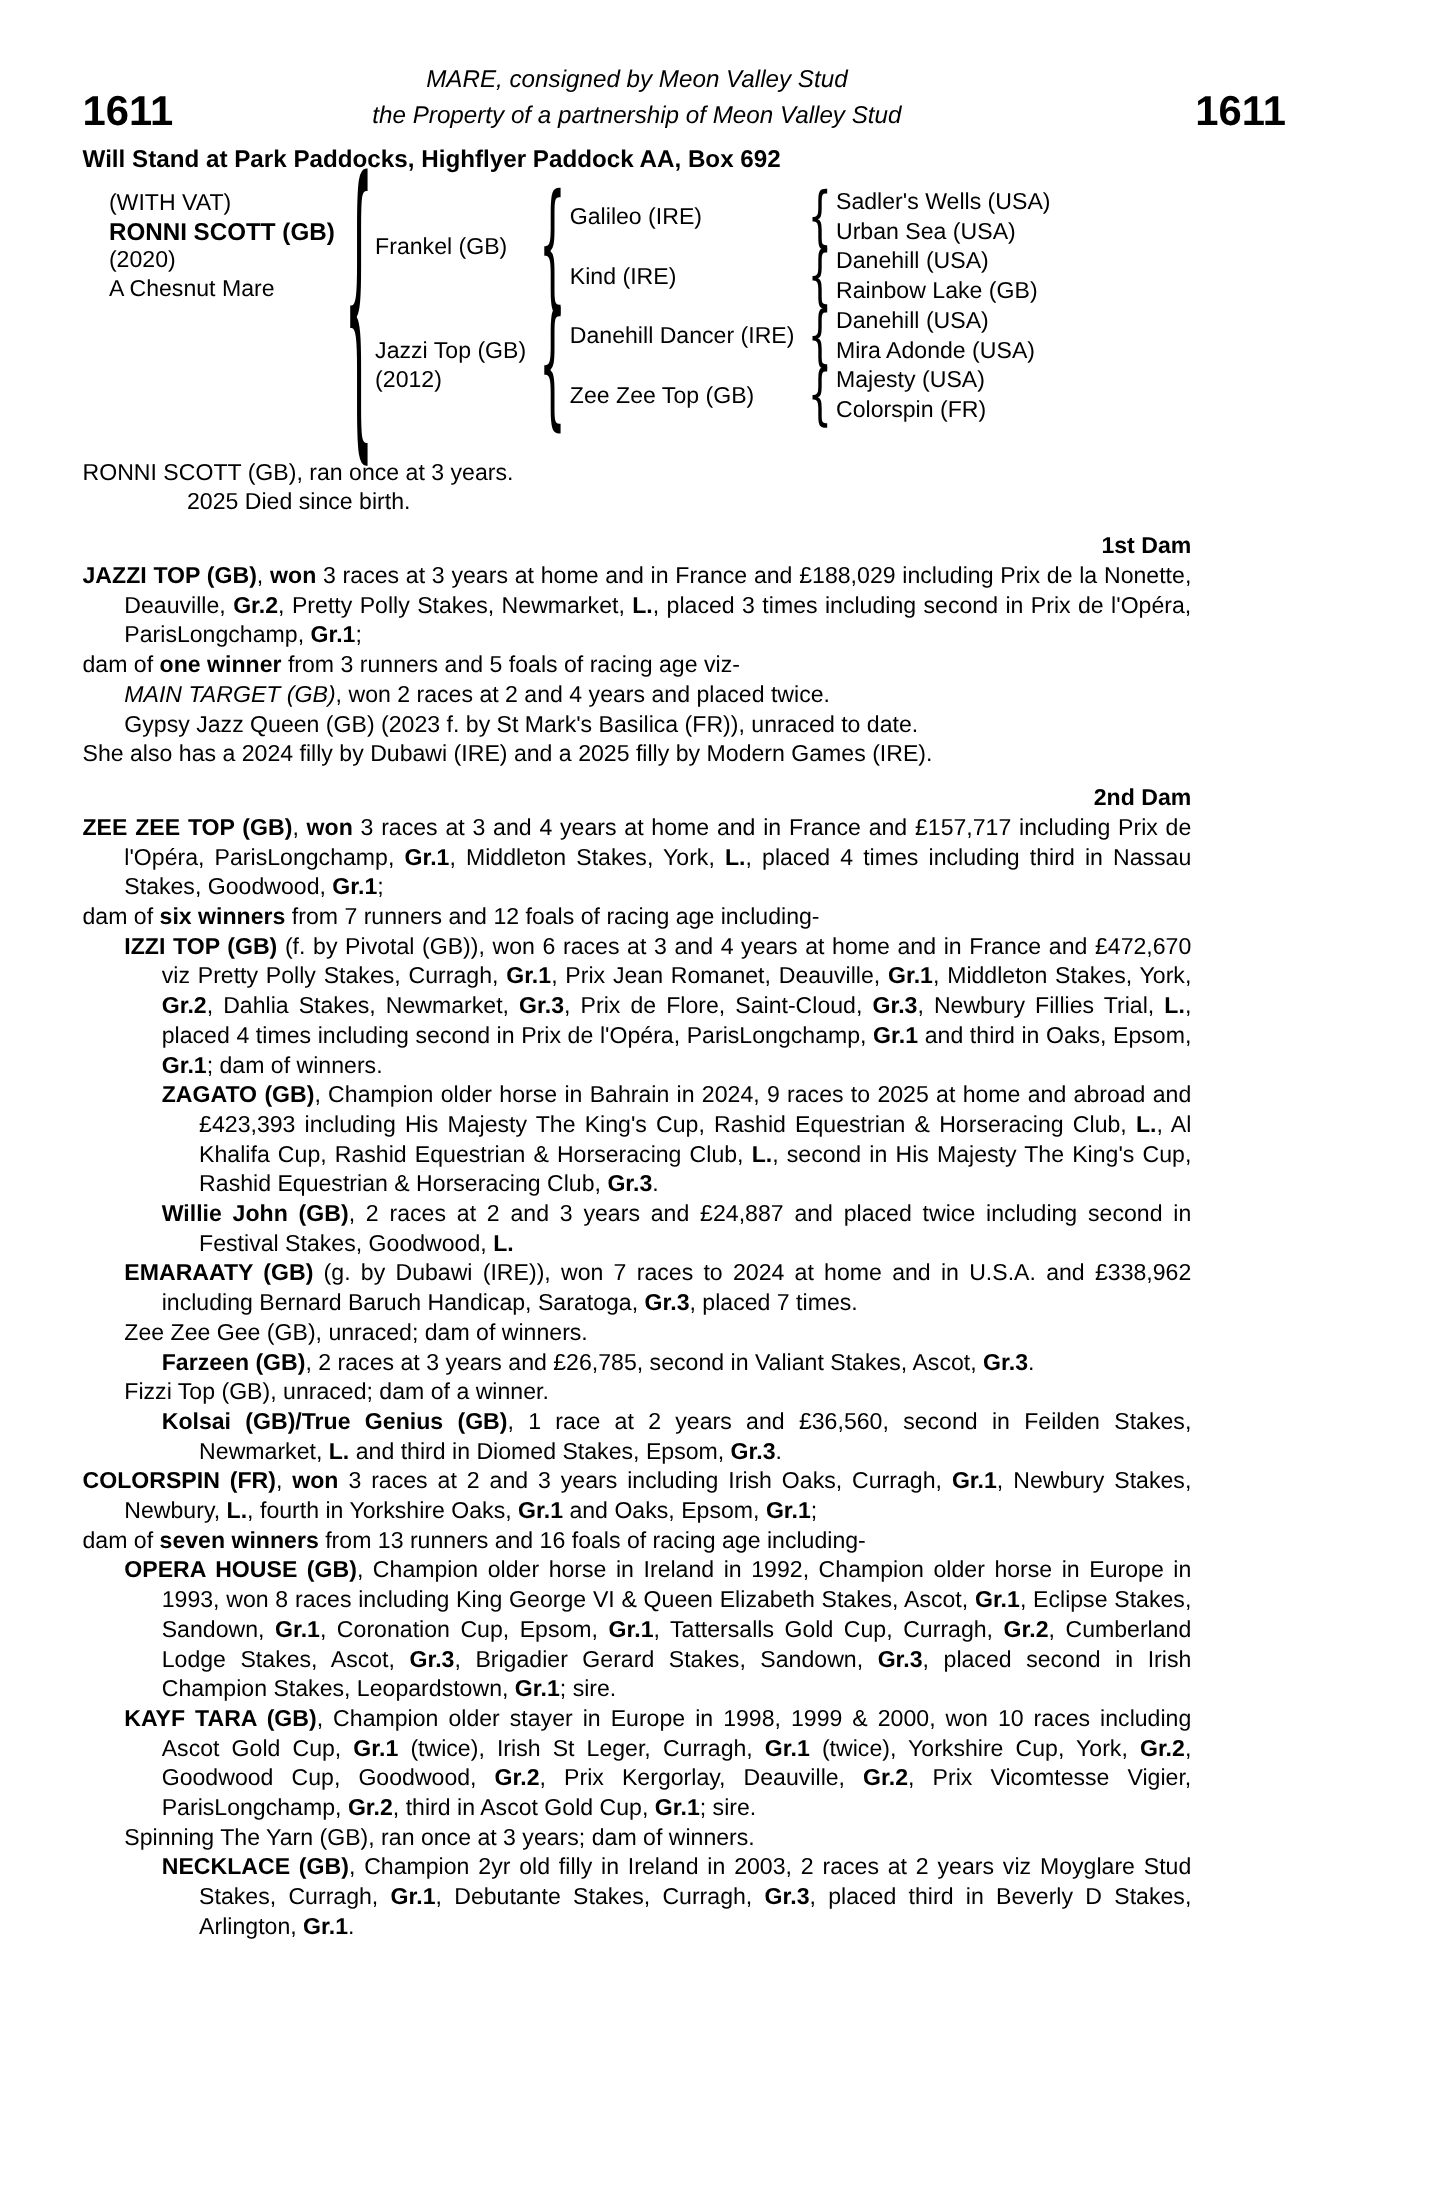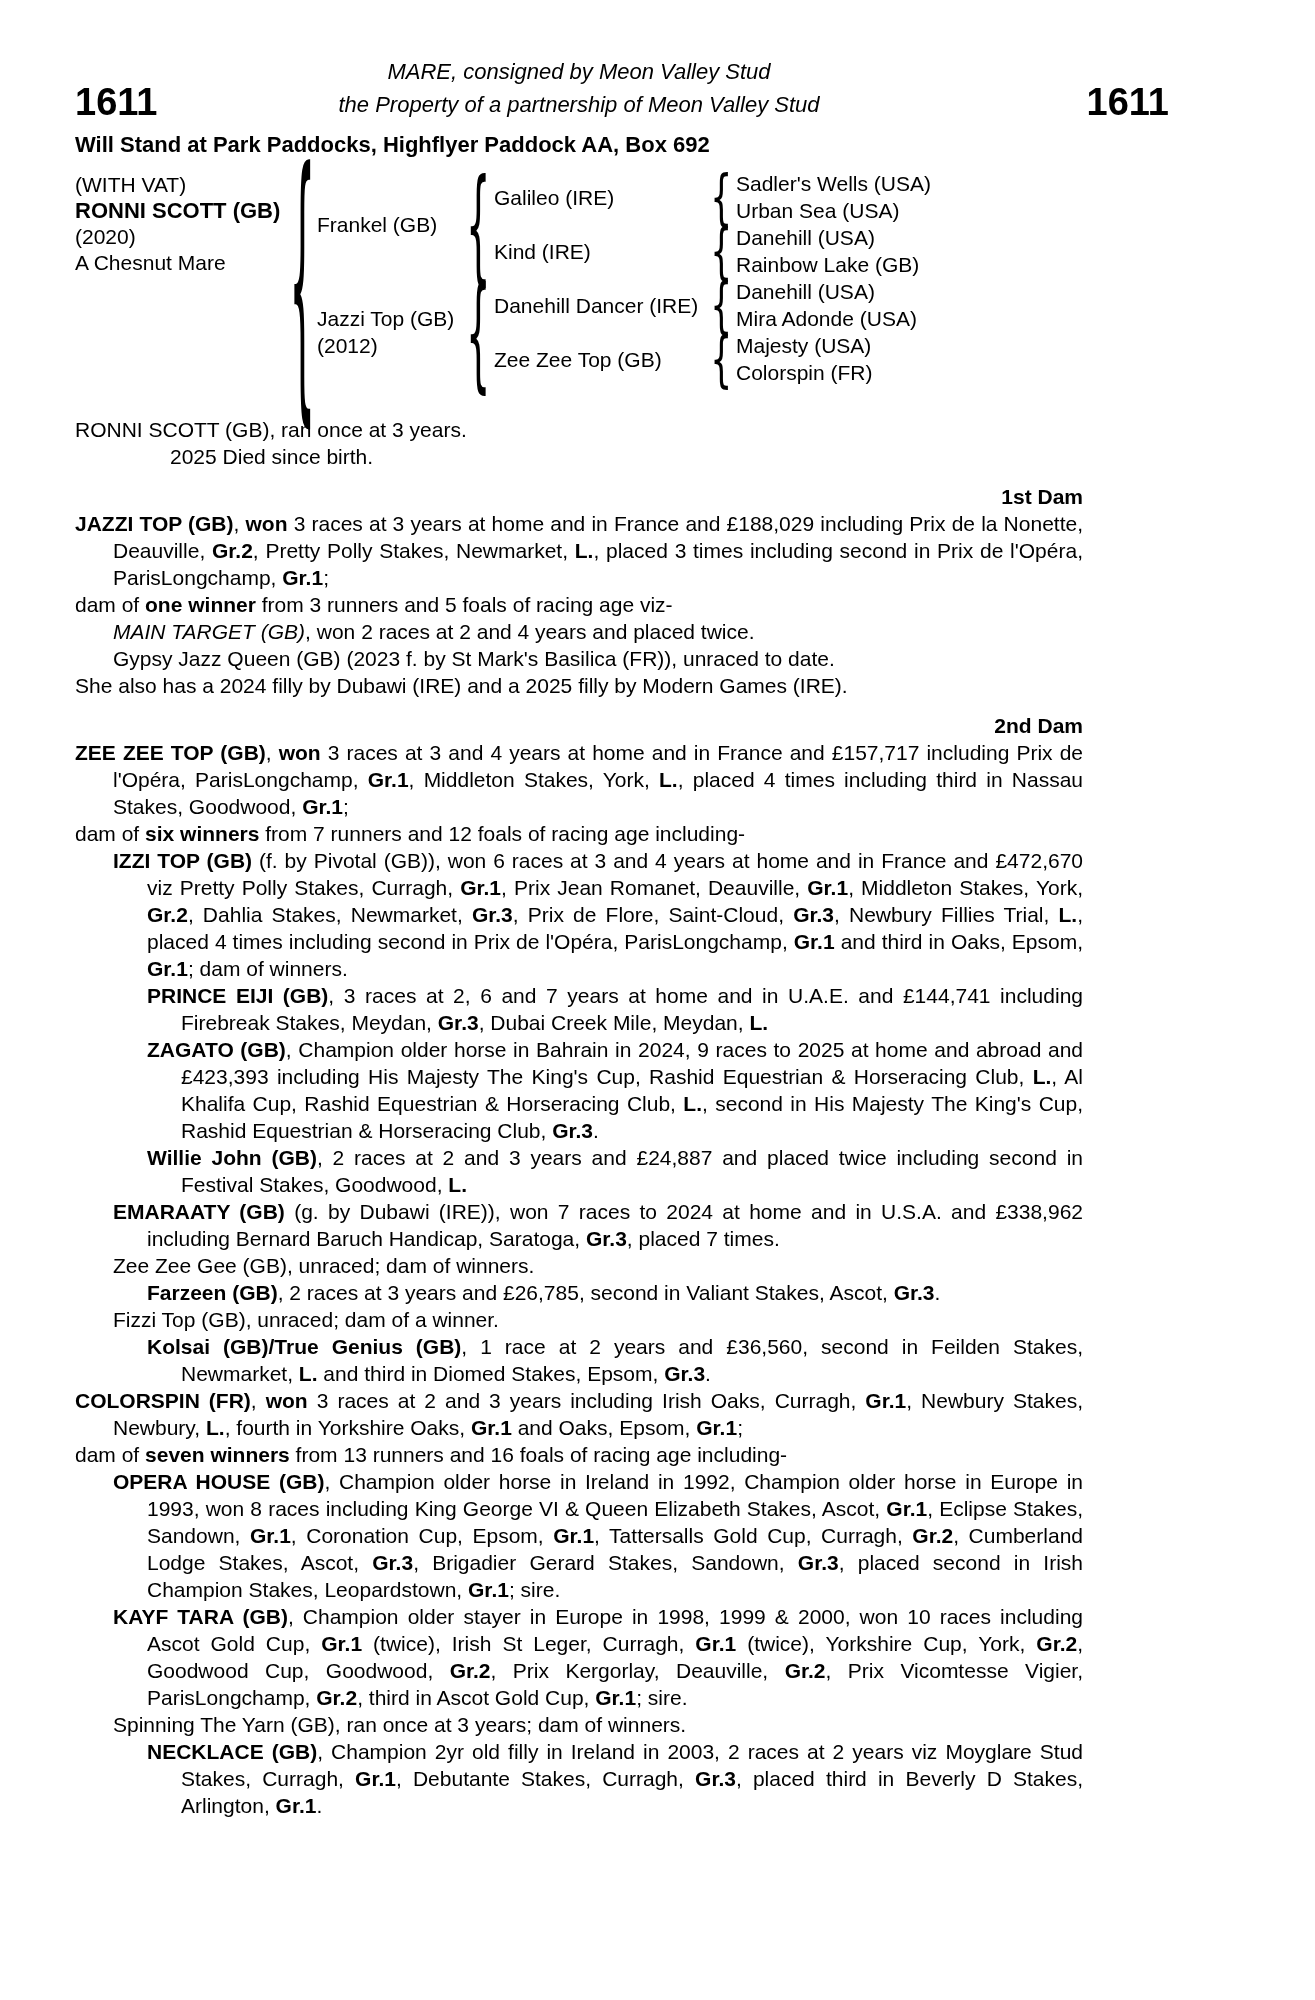--- a/index.html
+++ b/index.html
@@ -14,21 +14,21 @@
   
   .header{position:relative;line-height:33px;text-align:center;}
   .consign{font-style:italic;font-size:22px;}
   .lot{position:absolute;font-weight:bold;font-size:38px;line-height:38px;top:28px;}
   .lot-left{left:0;}
   .lot-right{right:-86px;}
   .stand-line{font-weight:bold;font-size:22px;margin-top:11px;}
   
   .pedigree{margin-top:12px;display:grid;
     grid-template-columns:212px 30px 145px 32px 212px 30px auto;
-    grid-auto-rows:27px;}
+    grid-auto-rows:27px;margin-left:24px;}
   .ped-cell{display:flex;flex-direction:column;justify-content:center;line-height:27px;white-space:nowrap;}
   .horse-block{grid-area:1/1/9/2;display:block;padding-top:2px;line-height:26px;}
   .horse-name{font-weight:bold;font-size:22px;}
   .brace{display:flex;align-items:center;justify-content:center;}
   .brace>span{display:inline-block;line-height:1;transform-origin:50% 50%;font-family:"DejaVu Sans",sans-serif;font-weight:400;}
   .b-lg{grid-area:1/2/9/3;} .b-lg>span{font-size:48px;transform:scale(0.85,6.1);}
   .b-md1{grid-area:1/4/5/5;} .b-md2{grid-area:5/4/9/5;} .b-md1>span,.b-md2>span{font-size:48px;transform:scale(0.8,2.6);}
   .b-sm>span{font-size:48px;transform:scale(0.72,1.25);}
   
   .covered{margin-top:16px;text-align:center;line-height:27px;}
@@ -121,21 +121,20 @@
       <div class="dam-heading">1st Dam</div>
       <div class="para" style="padding-left: 38px; text-indent: -38px;"><span class="bold">JAZZI TOP (GB)</span><span>, </span><span class="bold">won</span><span> 3 races at 3 years at home and in France and £188,029 including Prix de la Nonette, Deauville, </span><span class="bold">Gr.2</span><span>, Pretty Polly Stakes, Newmarket, </span><span class="bold">L.</span><span>, placed 3 times including second in Prix de l'Opéra, ParisLongchamp, </span><span class="bold">Gr.1</span><span>;</span></div>
       <div class="para" style="padding-left: 38px; text-indent: -38px;"><span>dam of </span><span class="bold">one winner</span><span> from 3 runners and 5 foals of racing age viz-</span></div>
       <div class="para" style="padding-left: 72px; text-indent: -34px;"><span class="italic">MAIN TARGET (GB)</span><span>, won 2 races at 2 and 4 years and placed twice.</span></div>
       <div class="para" style="padding-left: 72px; text-indent: -34px;"><span>Gypsy Jazz Queen (GB) (2023 f. by St Mark's Basilica (FR)), unraced to date.</span></div>
       <div class="para" style="padding-left: 38px; text-indent: -38px;"><span>She also has a 2024 filly by Dubawi (IRE) and a 2025 filly by Modern Games (IRE).</span></div>
       <div class="dam-heading">2nd Dam</div>
       <div class="para" style="padding-left: 38px; text-indent: -38px;"><span class="bold">ZEE ZEE TOP (GB)</span><span>, </span><span class="bold">won</span><span> 3 races at 3 and 4 years at home and in France and £157,717 including Prix de l'Opéra, ParisLongchamp, </span><span class="bold">Gr.1</span><span>, Middleton Stakes, York, </span><span class="bold">L.</span><span>, placed 4 times including third in Nassau Stakes, Goodwood, </span><span class="bold">Gr.1</span><span>;</span></div>
       <div class="para" style="padding-left: 38px; text-indent: -38px;"><span>dam of </span><span class="bold">six winners</span><span> from 7 runners and 12 foals of racing age including-</span></div>
       <div class="para" style="padding-left: 72px; text-indent: -34px;"><span class="bold">IZZI TOP (GB)</span><span> (f. by Pivotal (GB)), won 6 races at 3 and 4 years at home and in France and £472,670 viz Pretty Polly Stakes, Curragh, </span><span class="bold">Gr.1</span><span>, Prix Jean Romanet, Deauville, </span><span class="bold">Gr.1</span><span>, Middleton Stakes, York, </span><span class="bold">Gr.2</span><span>, Dahlia Stakes, Newmarket, </span><span class="bold">Gr.3</span><span>, Prix de Flore, Saint-Cloud, </span><span class="bold">Gr.3</span><span>, Newbury Fillies Trial, </span><span class="bold">L.</span><span>, placed 4 times including second in Prix de l'Opéra, ParisLongchamp, </span><span class="bold">Gr.1</span><span> and third in Oaks, Epsom, </span><span class="bold">Gr.1</span><span>; dam of winners.</span></div>
-      <div class="para" style="padding-left: 106px; text-indent: -34px;"><span class="bold">PRINCE EIJI (GB)</span><span>, 3 races at 2, 6 and 7 years at home and in U.A.E. and £144,741 including Firebreak Stakes, Meydan, </span><span class="bold">Gr.3</span><span>, Dubai Creek Mile, Meydan, </span><span class="bold">L.</span></div>
       <div class="para" style="padding-left: 106px; text-indent: -34px;"><span class="bold">ZAGATO (GB)</span><span>, Champion older horse in Bahrain in 2024, 9 races to 2025 at home and abroad and £423,393 including His Majesty The King's Cup, Rashid Equestrian &amp; Horseracing Club, </span><span class="bold">L.</span><span>, Al Khalifa Cup, Rashid Equestrian &amp; Horseracing Club, </span><span class="bold">L.</span><span>, second in His Majesty The King's Cup, Rashid Equestrian &amp; Horseracing Club, </span><span class="bold">Gr.3</span><span>.</span></div>
       <div class="para" style="padding-left: 106px; text-indent: -34px;"><span class="bold">Willie John (GB)</span><span>, 2 races at 2 and 3 years and £24,887 and placed twice including second in Festival Stakes, Goodwood, </span><span class="bold">L.</span></div>
       <div class="para" style="padding-left: 72px; text-indent: -34px;"><span class="bold">EMARAATY (GB)</span><span> (g. by Dubawi (IRE)), won 7 races to 2024 at home and in U.S.A. and £338,962 including Bernard Baruch Handicap, Saratoga, </span><span class="bold">Gr.3</span><span>, placed 7 times.</span></div>
       <div class="para" style="padding-left: 72px; text-indent: -34px;"><span>Zee Zee Gee (GB), unraced; dam of winners.</span></div>
       <div class="para" style="padding-left: 106px; text-indent: -34px;"><span class="bold">Farzeen (GB)</span><span>, 2 races at 3 years and £26,785, second in Valiant Stakes, Ascot, </span><span class="bold">Gr.3</span><span>.</span></div>
       <div class="para" style="padding-left: 72px; text-indent: -34px;"><span>Fizzi Top (GB), unraced; dam of a winner.</span></div>
       <div class="para" style="padding-left: 106px; text-indent: -34px;"><span class="bold">Kolsai (GB)/True Genius (GB)</span><span>, 1 race at 2 years and £36,560, second in Feilden Stakes, Newmarket, </span><span class="bold">L.</span><span> and third in Diomed Stakes, Epsom, </span><span class="bold">Gr.3</span><span>.</span></div>
       <div class="para" style="padding-left: 38px; text-indent: -38px;"><span class="bold">COLORSPIN (FR)</span><span>, </span><span class="bold">won</span><span> 3 races at 2 and 3 years including Irish Oaks, Curragh, </span><span class="bold">Gr.1</span><span>, Newbury Stakes, Newbury, </span><span class="bold">L.</span><span>, fourth in Yorkshire Oaks, </span><span class="bold">Gr.1</span><span> and Oaks, Epsom, </span><span class="bold">Gr.1</span><span>;</span></div>
       <div class="para" style="padding-left: 38px; text-indent: -38px;"><span>dam of </span><span class="bold">seven winners</span><span> from 13 runners and 16 foals of racing age including-</span></div>
       <div class="para" style="padding-left: 72px; text-indent: -34px;"><span class="bold">OPERA HOUSE (GB)</span><span>, Champion older horse in Ireland in 1992, Champion older horse in Europe in 1993, won 8 races including King George VI &amp; Queen Elizabeth Stakes, Ascot, </span><span class="bold">Gr.1</span><span>, Eclipse Stakes, Sandown, </span><span class="bold">Gr.1</span><span>, Coronation Cup, Epsom, </span><span class="bold">Gr.1</span><span>, Tattersalls Gold Cup, Curragh, </span><span class="bold">Gr.2</span><span>, Cumberland Lodge Stakes, Ascot, </span><span class="bold">Gr.3</span><span>, Brigadier Gerard Stakes, Sandown, </span><span class="bold">Gr.3</span><span>, placed second in Irish Champion Stakes, Leopardstown, </span><span class="bold">Gr.1</span><span>; sire.</span></div>

